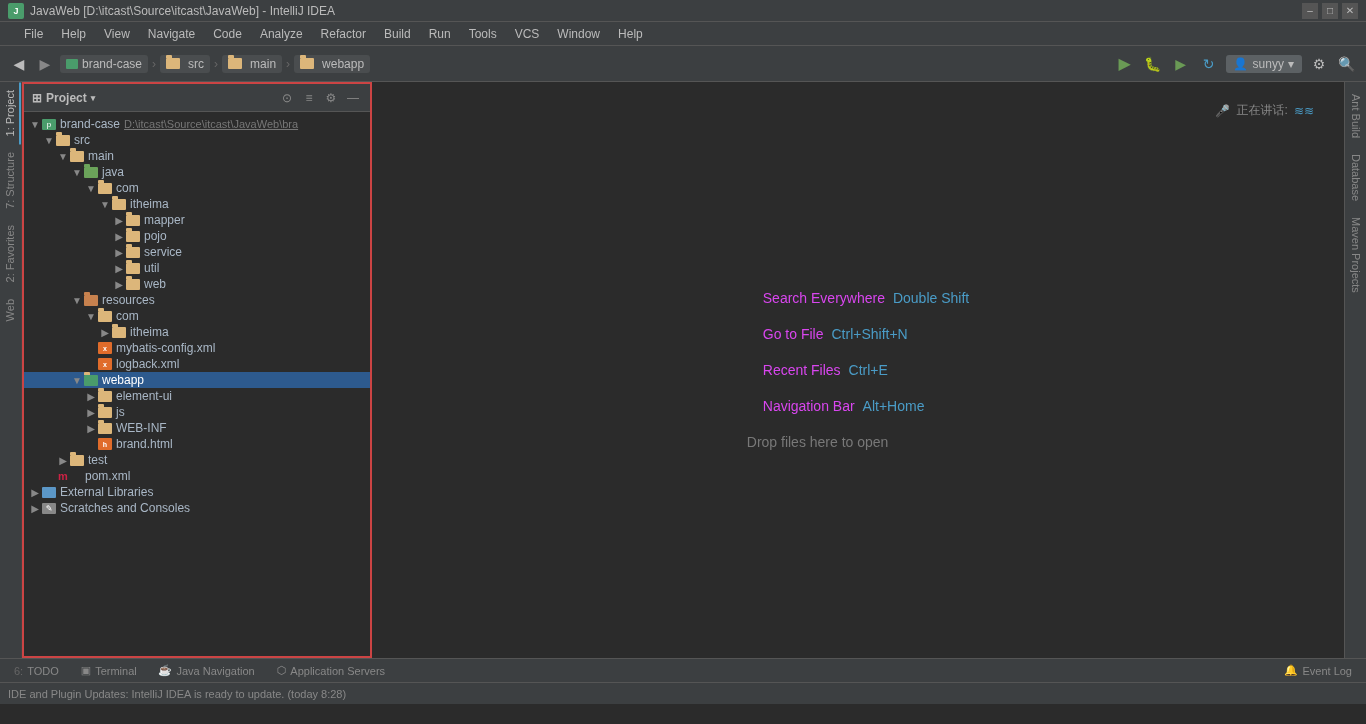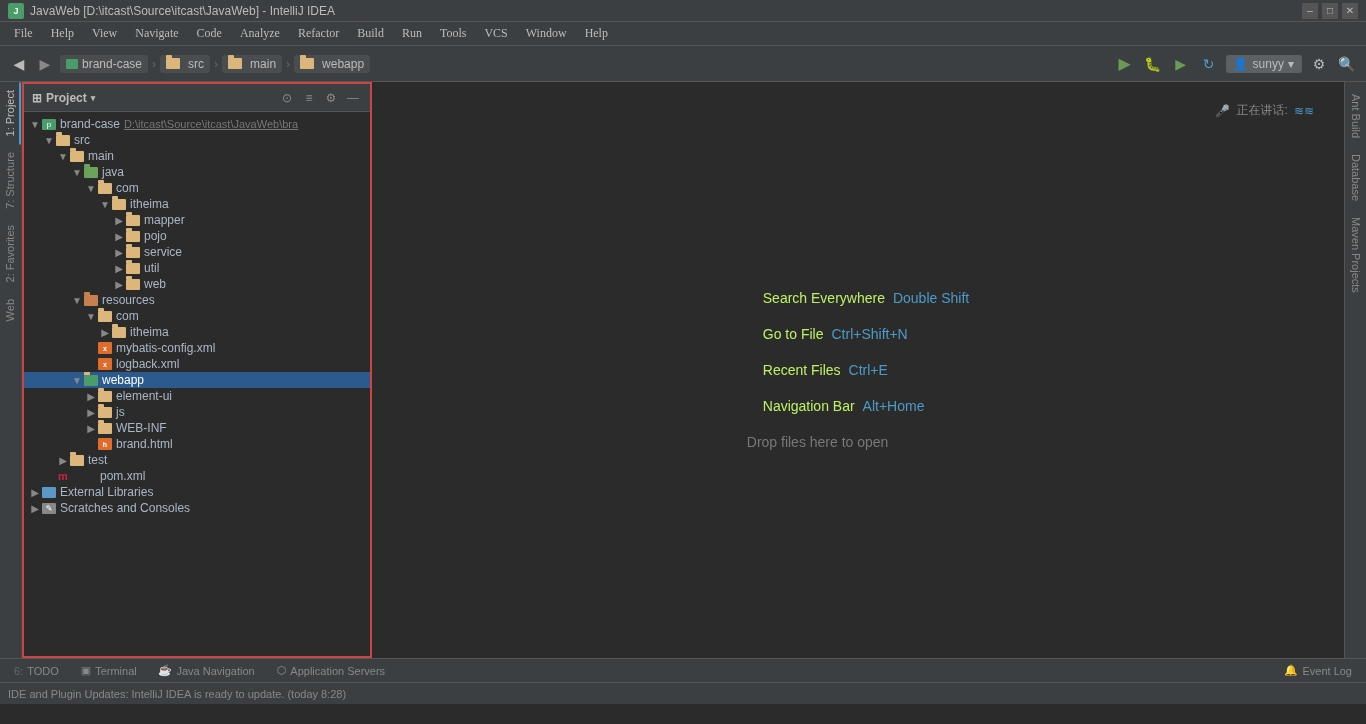--- a/index.html
+++ b/index.html
@@ -54,24 +54,23 @@
       align-items: center;
       justify-content: center;
     }
 
     
     .menu-bar {
       height: 24px;
       background: #3c3f41;
       display: flex;
       align-items: center;
-      padding: 0 6px;
+      padding: 0 16px;
       border-bottom: 1px solid #555;
       gap: 2px;
-      font-family: Liberation Serif, serif;
     }
     .menu-item {
       padding: 2px 8px;
       color: #bbb;
       font-size: 12px;
       cursor: pointer;
     }
 
     
     .toolbar {
@@ -262,21 +261,21 @@
       flex-direction: column;
       gap: 20px;
       padding: 40px;
     }
     .shortcut-row {
       display: flex;
       align-items: center;
       gap: 8px;
       font-size: 14px;
     }
-    .shortcut-label { color: #bef264; margin-left: 16px; }
+    .shortcut-label { color: #d946ef; margin-left: 16px; }
     .shortcut-key {
       color: #4a9cc7;
       font-size: 14px;
     }
     .drop-text { color: #787878; font-size: 14px; }
 
     
     .audio-indicator {
       position: absolute;
       top: 20px;
@@ -592,21 +591,21 @@
         <span class="tree-arrow">▶</span>
         <span class="folder-icon" style="display:inline-block;margin-right:4px;"></span>
         <span class="tree-label">test</span>
       </div>
 
 
       <div class="tree-item">
         <span class="tree-indent" style="width:18px;"></span>
         <span class="tree-arrow" style="width:14px;"></span>
         <span class="file-icon maven-icon">m</span>
-        <span class="tree-label" style="margin-left:15px;padding-left:15px;">pom.xml</span>
+        <span class="tree-label" style="margin-left:0;padding-left:15px;">pom.xml</span>
       </div>
 
       <div class="tree-item">
         <span class="tree-indent" style="width:4px;"></span>
         <span class="tree-arrow">▶</span>
         <span style="display:inline-block;width:14px;height:11px;background:#5b97c7;border-radius:1px;margin-right:4px;"></span>
         <span class="tree-label">External Libraries</span>
       </div>
 
       <div class="tree-item">

